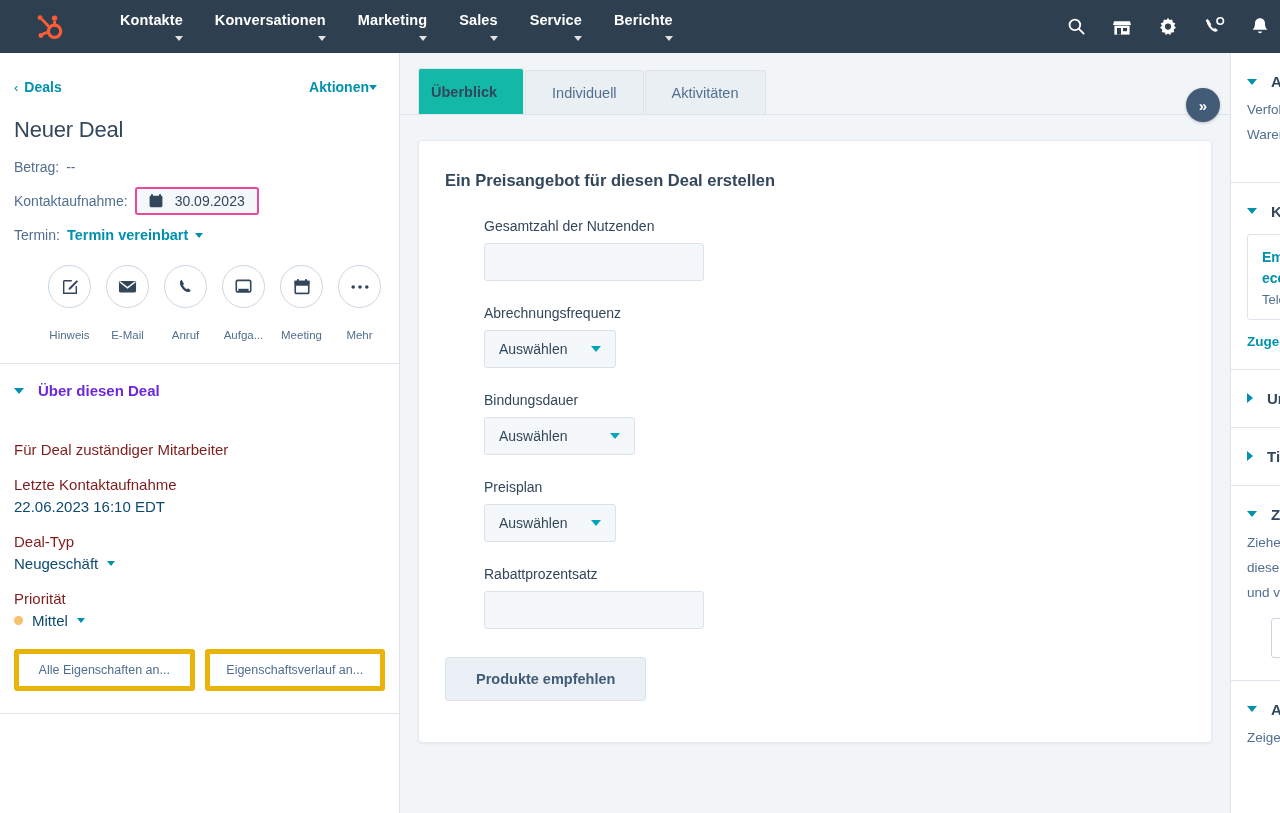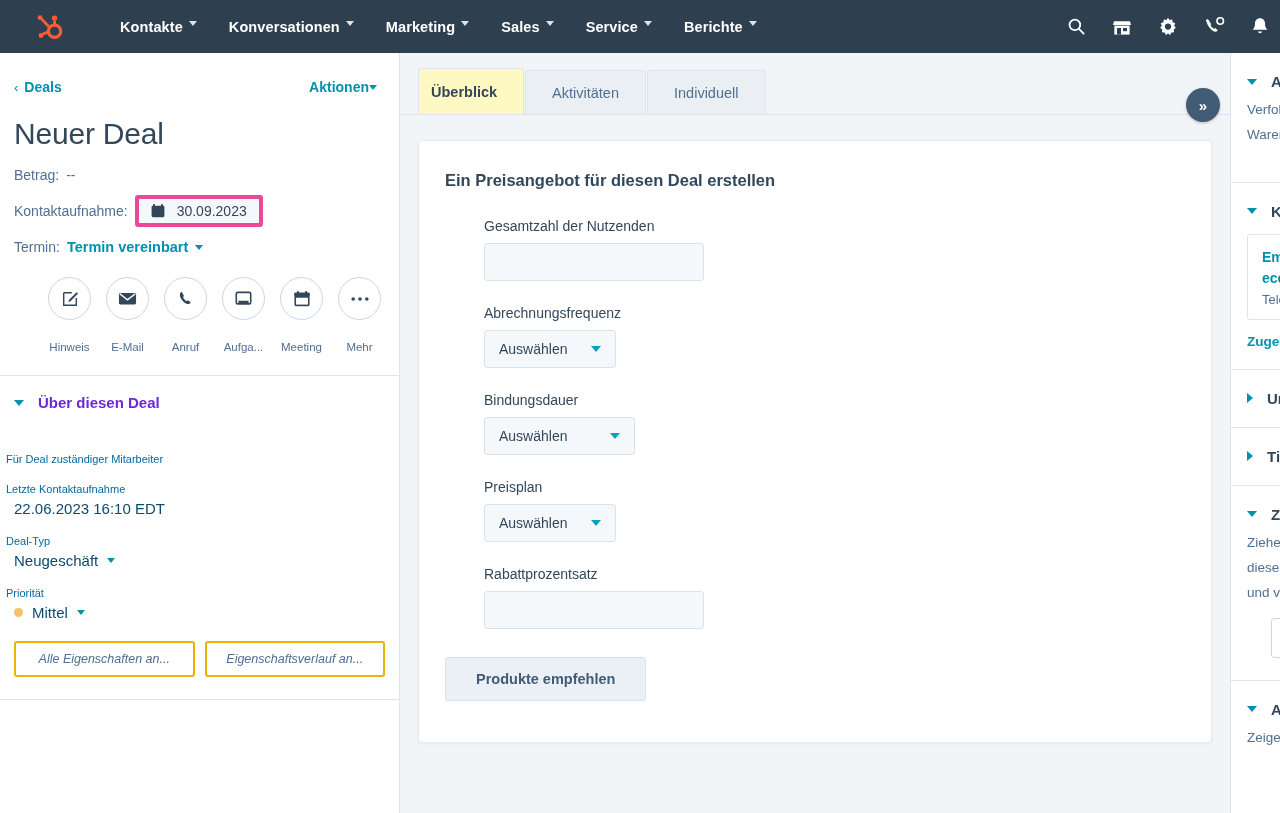--- a/index.html
+++ b/index.html
@@ -21,23 +21,24 @@
   #logo-wrap {
     width: 52px; height: 53px;
     display: flex; align-items: center; justify-content: center;
     margin-left: 22px;
   }
   .nav-items { display: flex; align-items: center; margin-left: 30px; }
   .nav-item {
     color: #ffffff;
     font-size: 14.5px; font-weight: bold;
     padding: 0 16px;
-    display: flex; align-items: flex-start; gap: 6px;
+    display: flex; align-items: flex-end; gap: 6px;
     cursor: pointer; white-space: nowrap;
     letter-spacing: 0.1px;
+    flex-direction: column;
   }
   .nav-caret {
     width: 0; height: 0;
     border-left: 4px solid transparent;
     border-right: 4px solid transparent;
     border-top: 5px solid #ffffff;
     opacity: .85;
     margin-top: 2px;
   }
   #nav-right {
@@ -75,33 +76,33 @@
     color: #0091ae; font-size: 14px; font-weight: bold;
     cursor: pointer; display: flex; align-items: center; 
   }
   .caret-teal {
     width: 0; height: 0;
     border-left: 4px solid transparent;
     border-right: 4px solid transparent;
     border-top: 5px solid #0091ae;
   }
   #deal-title {
-    font-size: 30px; font-weight: 500; color: #33475b;
+    font-size: 22px; font-weight: 500; color: #33475b;
     padding: 22px 14px 0 14px; letter-spacing: -0.2px;
   }
   .meta-row {
     font-size: 14px; color: #516f90;
     padding: 12px 14px 0 14px;
     display: flex; align-items: center; gap: 7px;
   }
   .meta-row.first { padding-top: 16px; }
   .date-chip {
     display: inline-flex; align-items: center; gap: 12px;
     background: #f5f8fa;
-    border: 4px solid #ec4899;
+    border: 2px solid #ec4899;
     border-radius: 3px;
     padding: 4px 12px;
     color: #33475b; font-size: 14px;
     cursor: pointer;
   }
   .stage-link {
     color: #0091ae; font-weight: bold; font-size: 14.5px;
     cursor: pointer;
   }
 
@@ -133,46 +134,45 @@
   }
   .chev-down {
     width: 0; height: 0;
     border-left: 5px solid transparent;
     border-right: 5px solid transparent;
     border-top: 6px solid #0091ae;
   }
   .section-title { font-size: 15px; font-weight: bold; color: #6d28d9; }
 
   .prop-label {
-    font-size: 11px; color: #0369a1;
-    padding: 0 6px; margin-top: 18px;
+    font-size: 15px; color: #7f1d1d;
+    padding: 0 14px; margin-top: 18px;
   }
   .prop-value {
     font-size: 15px; color: #0c4a6e;
     padding: 0 14px; margin-top: 5px;
     display: flex; align-items: center; gap: 9px;
   }
   .dot-orange {
     width: 9px; height: 9px; border-radius: 50%;
     background: #f5c26b; flex: 0 0 auto;
   }
   #prop-buttons {
     display: flex; gap: 10px;
     padding: 20px 14px 0 14px;
   }
   .ghost-btn {
     flex: 1;
-    border: 2px solid #eab308;
+    border: 5px solid #eab308;
     background: #fff;
     border-radius: 3px;
     color: #506e91; font-size: 12.5px;
     padding: 9px 14px; text-align: center;
     cursor: pointer; white-space: nowrap;
     overflow: hidden;
-    font-style: italic;
   }
 
   
   #center {
     position: absolute; top: 53px; left: 400px;
     width: 830px; height: 760px;
     overflow: hidden;
   }
   #tabs {
     display: flex; align-items: flex-end;
@@ -184,21 +184,21 @@
     display: flex; align-items: center; justify-content: center;
     font-size: 14.5px; color: #516f90;
     background: #eaeff4;
     border: 1px solid #dfe3eb;
     border-bottom: none;
     border-radius: 3px 3px 0 0;
     margin-right: 1px; cursor: pointer;
     white-space: nowrap;
   }
   .tab.active {
-    background: #fef9c3;
+    background: #14b8a6;
     color: #33475b; font-weight: bold;
     height: 46px;
     position: relative; z-index: 2; padding-left: 12px;
   }
   #card {
     margin: 25px 18px 0 18px;
     background: #ffffff;
     border: 1px solid #e5eaf0;
     border-radius: 4px;
     box-shadow: 0 1px 3px rgba(0,0,0,.05);
@@ -518,22 +518,22 @@
     <div class="ghost-btn">Eigenschaftsverlauf an...</div>
   </div>
 
   <div class="hr" style="margin-top:22px"></div>
 </div>
 
 <div id="center">
 
   <div id="tabs">
     <div class="tab active">Überblick</div>
+    <div class="tab">Individuell</div>
     <div class="tab">Aktivitäten</div>
-    <div class="tab">Individuell</div>
   </div>
 
   <div id="card">
     <div id="card-title">Ein Preisangebot für diesen Deal erstellen</div>
 
     <div class="field-block">
       <div class="field-label">Gesamtzahl der Nutzenden</div>
       <input class="text-input" type="text" value="" style="">
     </div>
 

